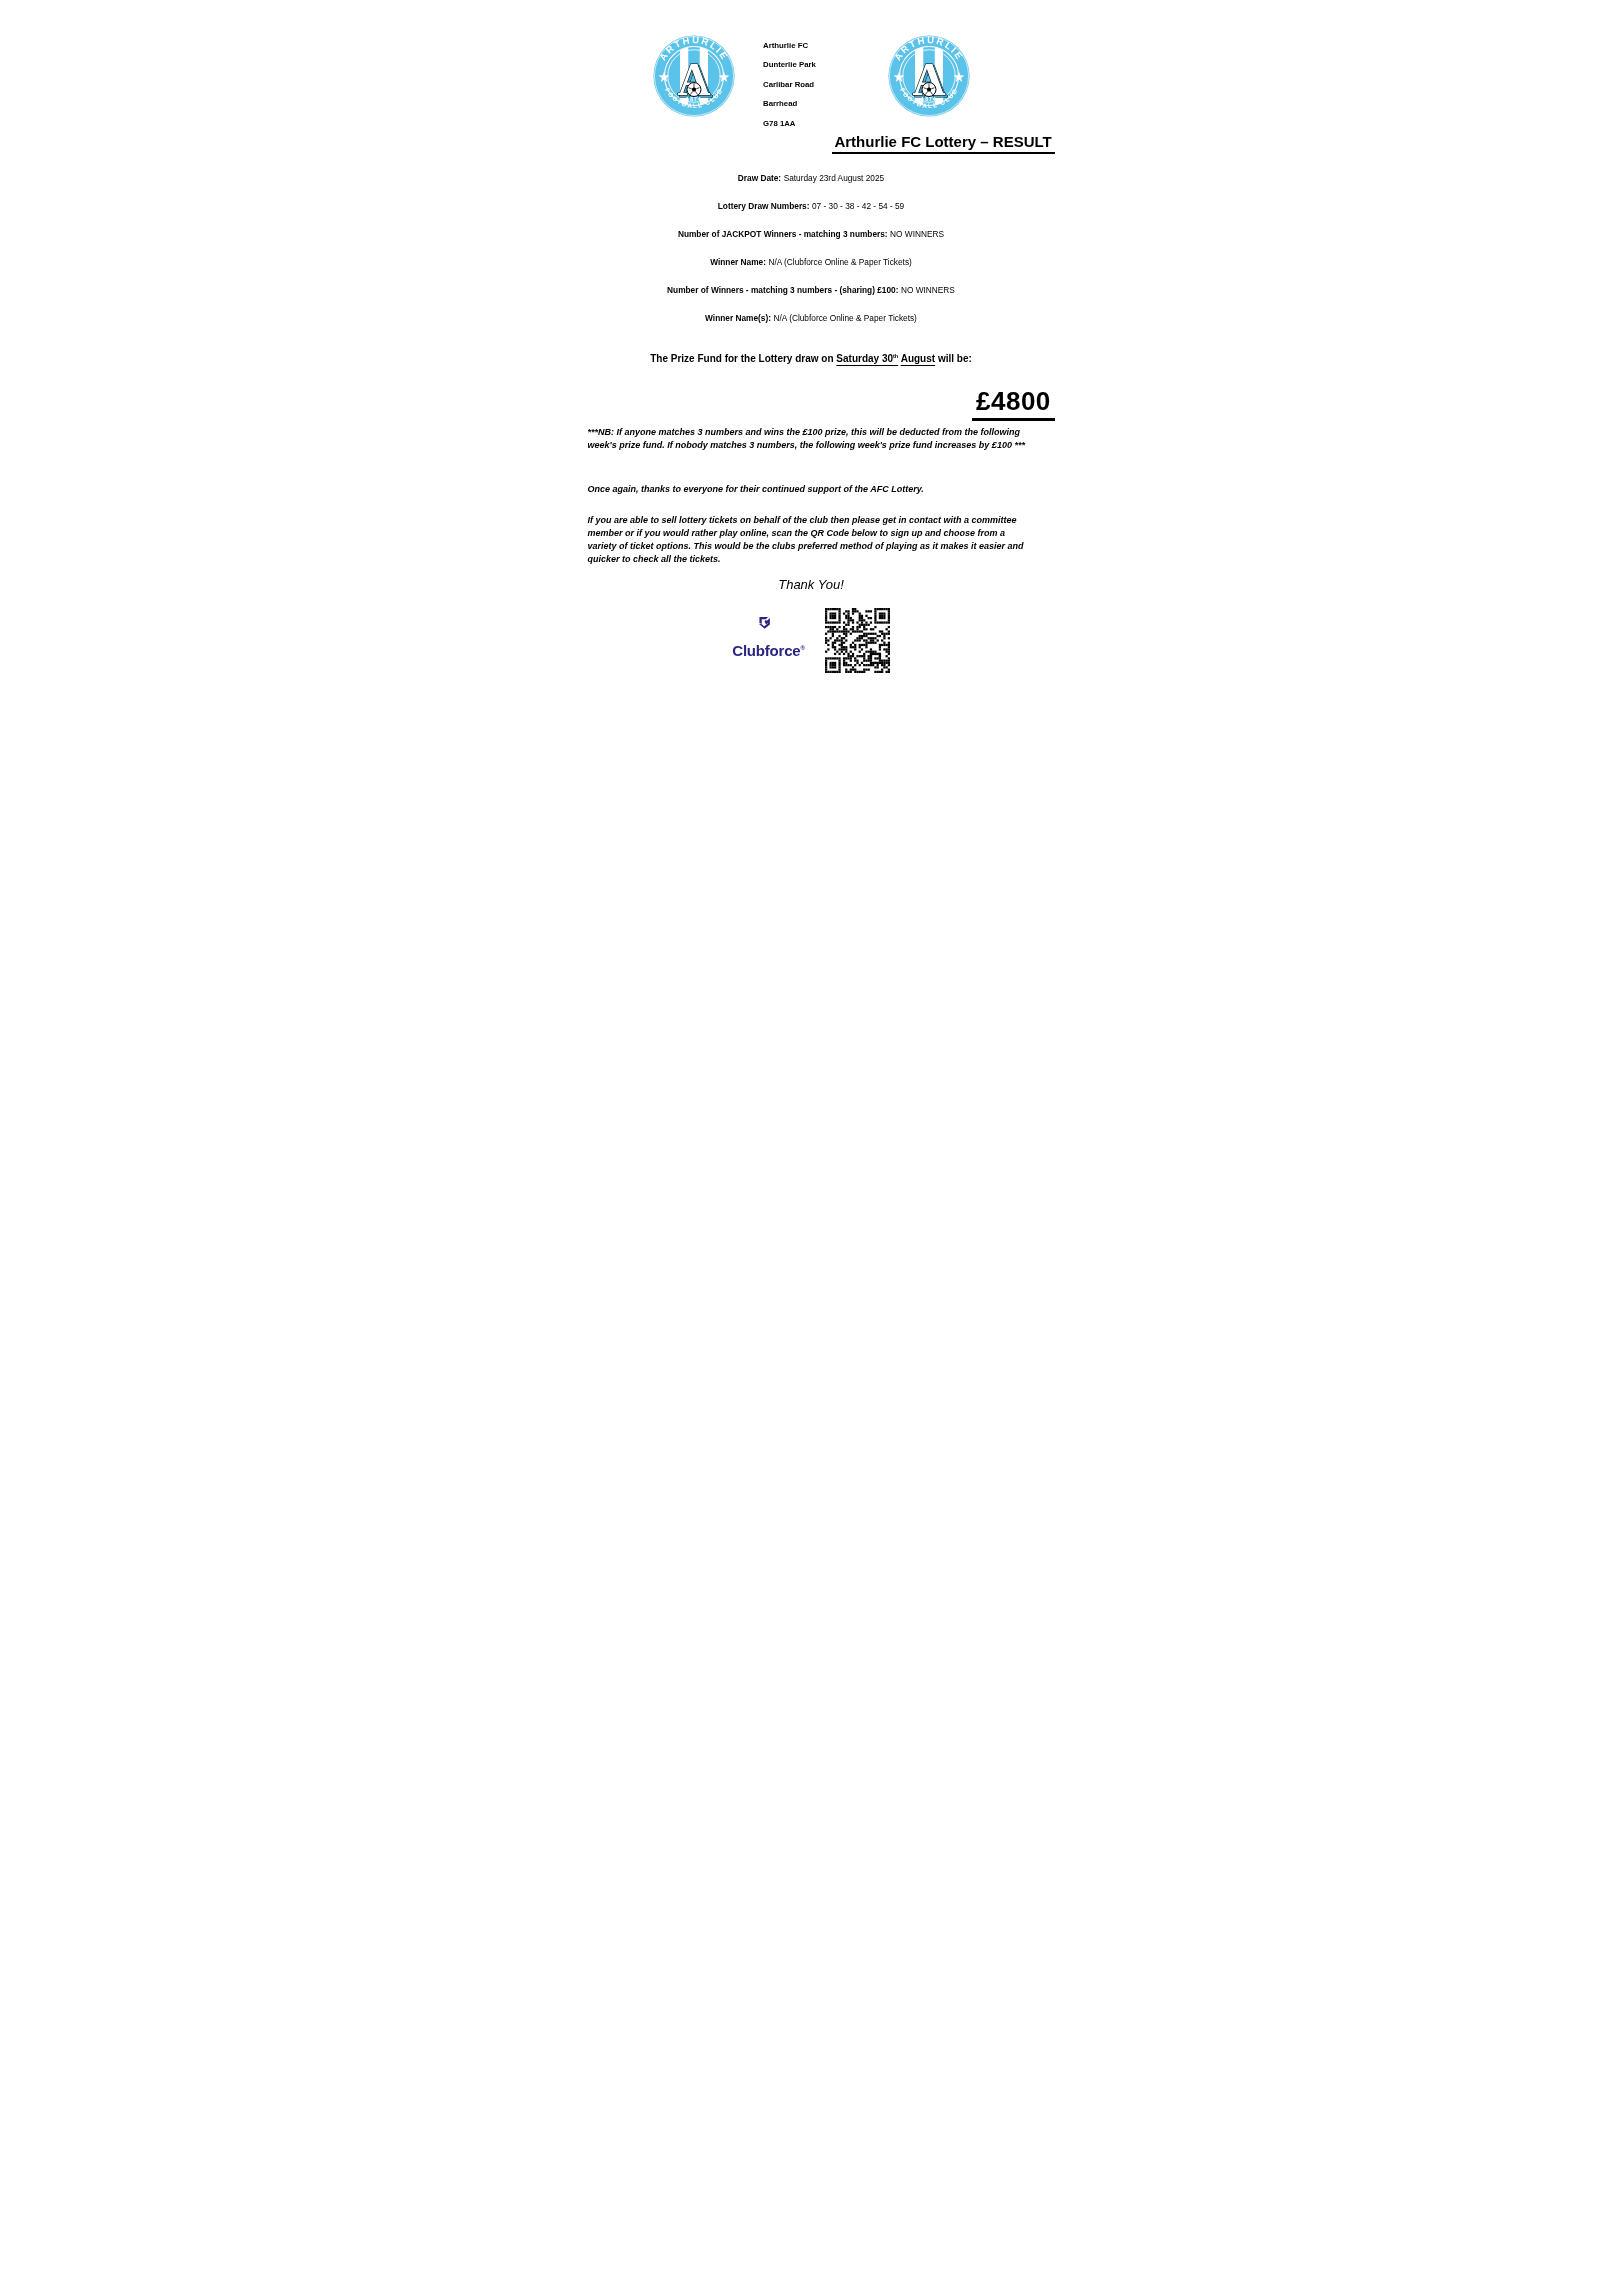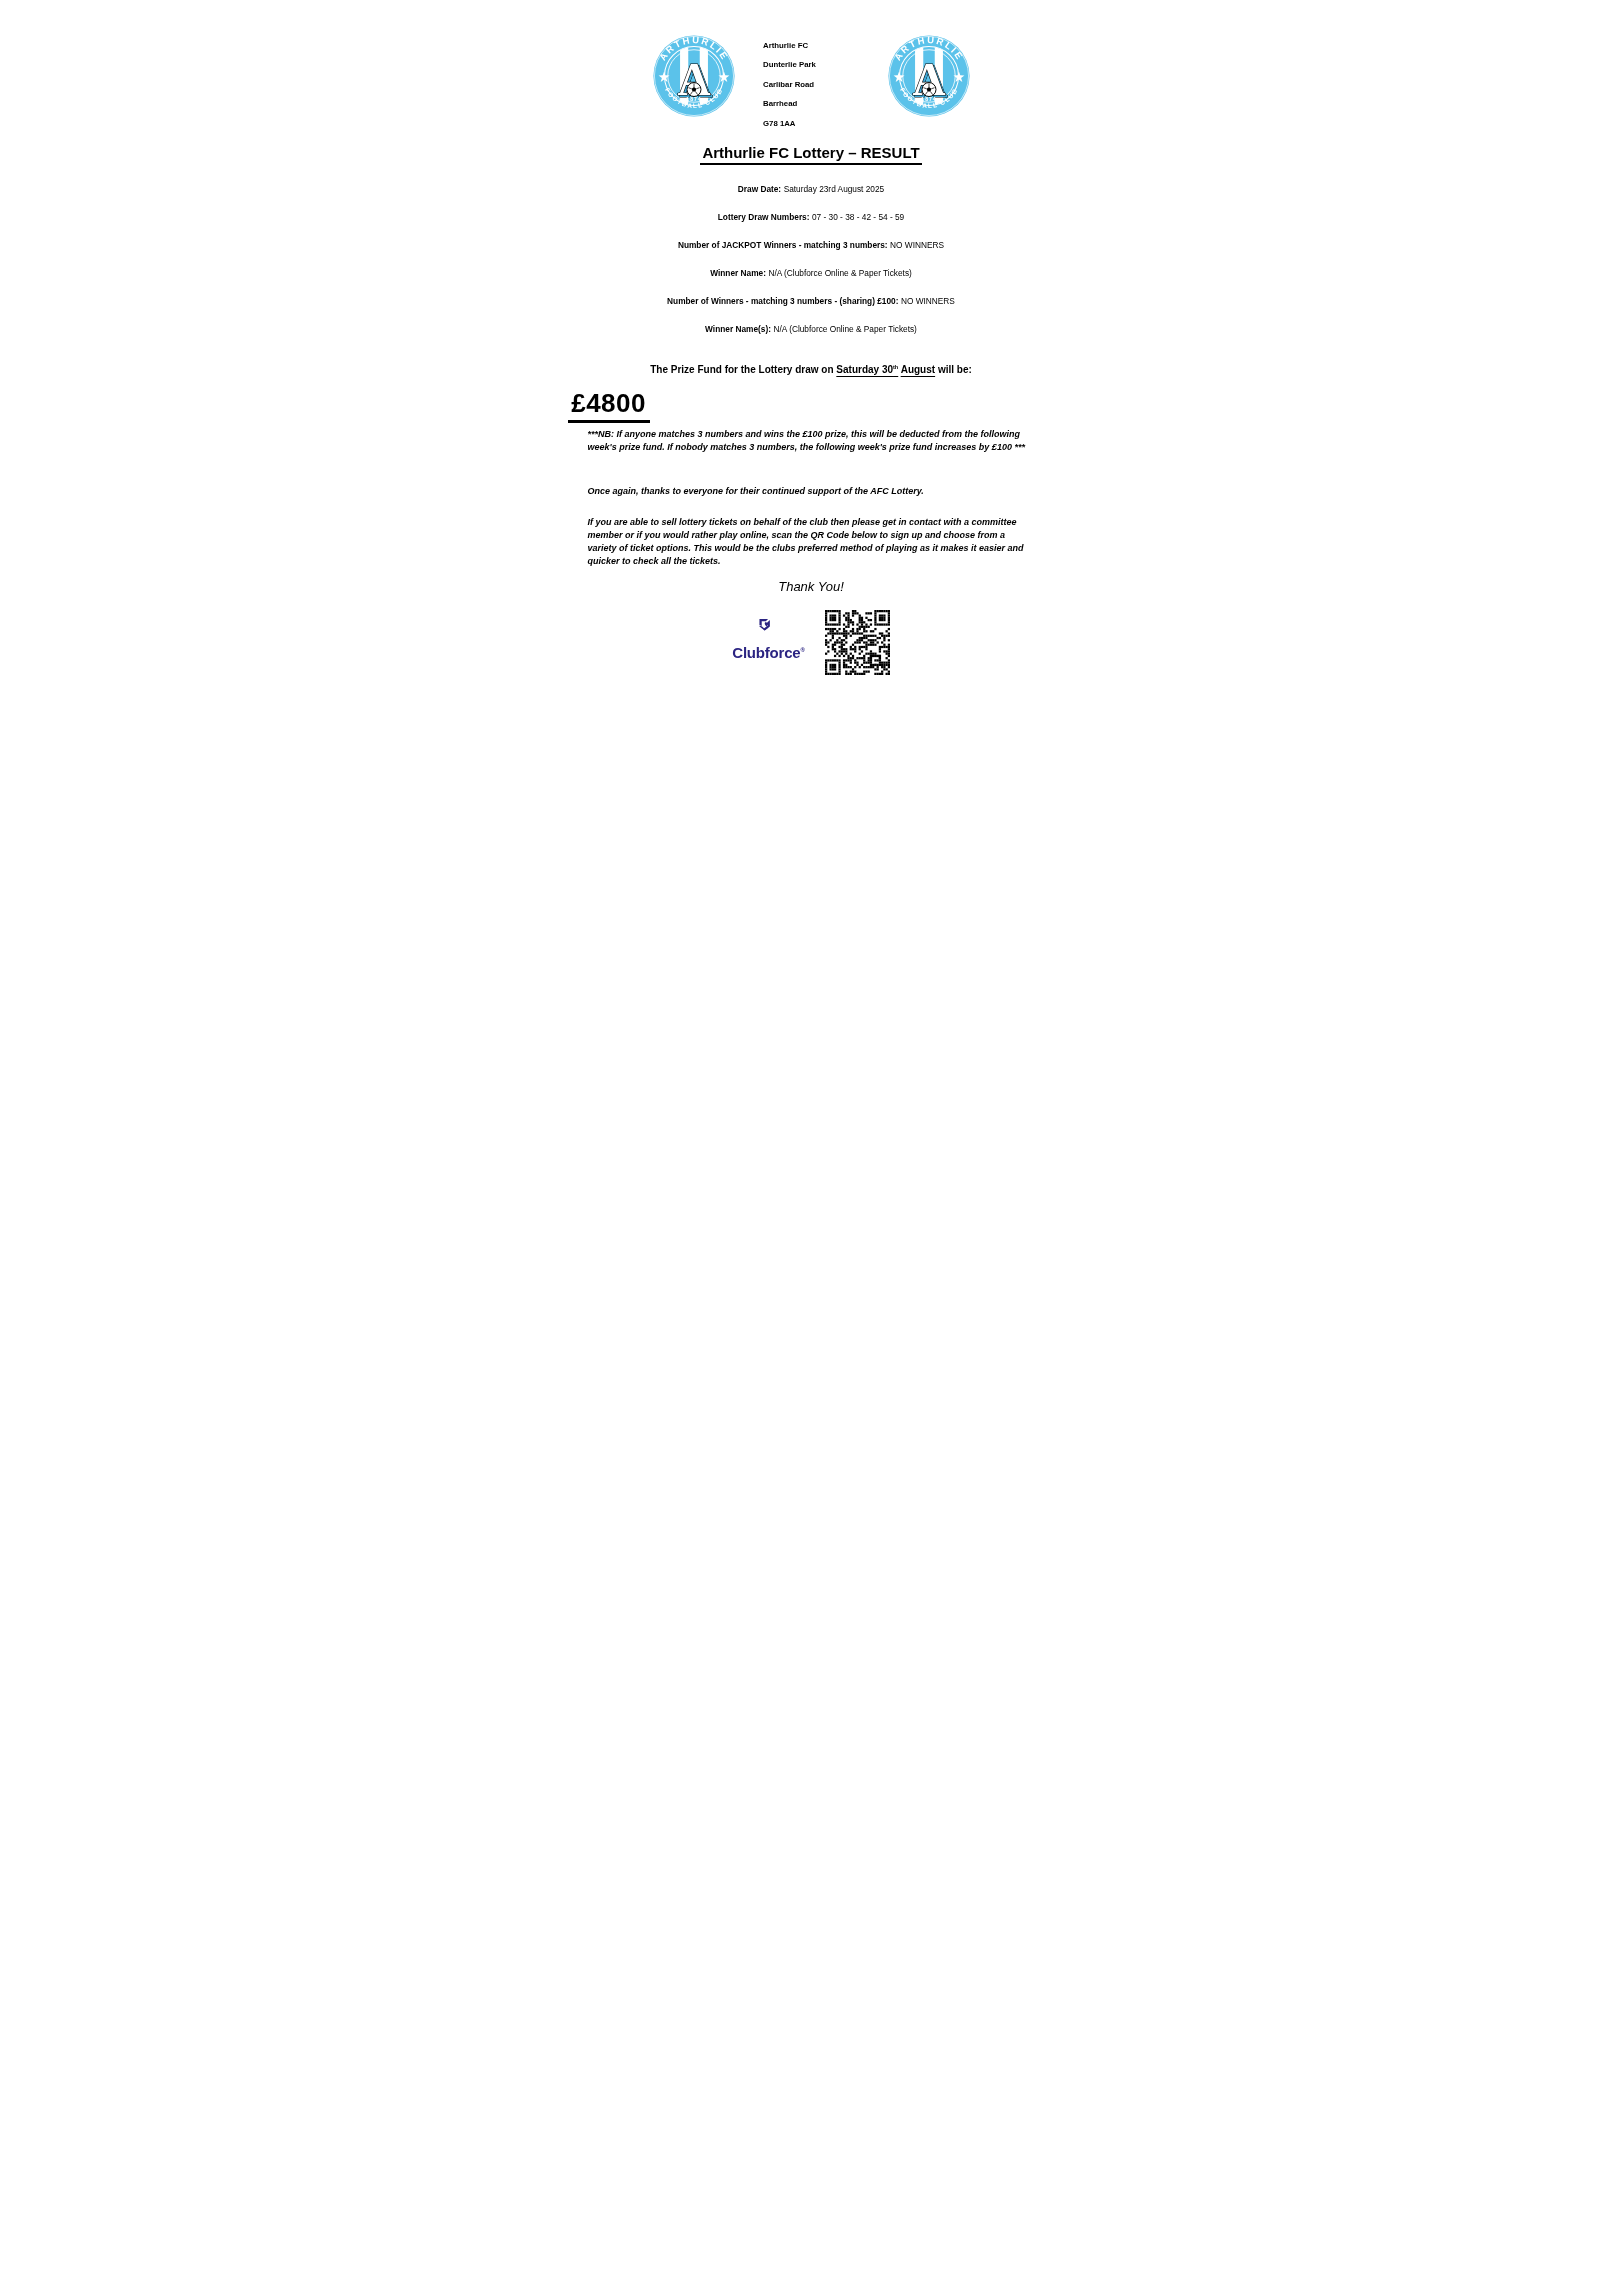--- a/index.html
+++ b/index.html
@@ -5,35 +5,35 @@
   html,body{margin:0;padding:0;background:#ffffff;}
   body{font-family:"Liberation Sans",sans-serif;color:#000;}
   .page{position:relative;width:487px;height:689px;margin:0 auto;background:#fff;overflow:hidden;}
 
   
   .header{display:flex;justify-content:center;align-items:flex-start;gap:28.5px;padding-top:35px;}
   .crest{width:82px;height:82px;flex:0 0 auto;}
   .address{text-align:left;font-weight:bold;font-size:7.8px;line-height:2.5;margin-top:0.9px;min-width:96px;}
 
   
-  .title-wrap{text-align:center;margin-top:11px;}
+  .title-wrap{text-align:right;}
   .title{display:inline-block;font-size:15px;font-weight:bold;border-bottom:2.3px solid #000;padding:0 2.8px 1.8px;}
 
   
   .lines{text-align:center;margin-top:18.4px;}
   .line{font-size:8.3px;margin:0 0 18px;}
   .line strong{font-weight:bold;}
   .val{margin-left:.30em;font-weight:normal;text-align:center;}
   .uval{text-decoration-thickness:0.9px;text-underline-offset:2.3px;font-weight:normal;margin-left:.30em;}
 
   
   .prize{margin-top:30px;text-align:center;font-size:10px;font-weight:bold;}
   .prize .u{text-decoration:underline;text-decoration-thickness:1.4px;text-underline-offset:2.8px;}
   .prize sup{font-size:5.5px;}
-  .amount-wrap{text-align:left;margin-top:13px;}
+  .amount-wrap{text-align:right;margin-top:22px;}
   .amount{display:inline-block;font-size:26px;font-weight:bold;border-bottom:3.7px solid #000;padding:0 3.7px 0.9px;letter-spacing:0.5px;}
 
   
   .para{font-style:italic;font-weight:bold;font-size:9px;line-height:1.45;margin:0 20px;text-align:left;}
   .para.nb{margin-top:5px;}
   .para.once{margin-top:31px;}
   .para.sell{margin-top:18.4px;}
   .thankyou{text-align:center;font-style:italic;font-weight:normal;font-size:13px;margin-top:11px;}
 
   

